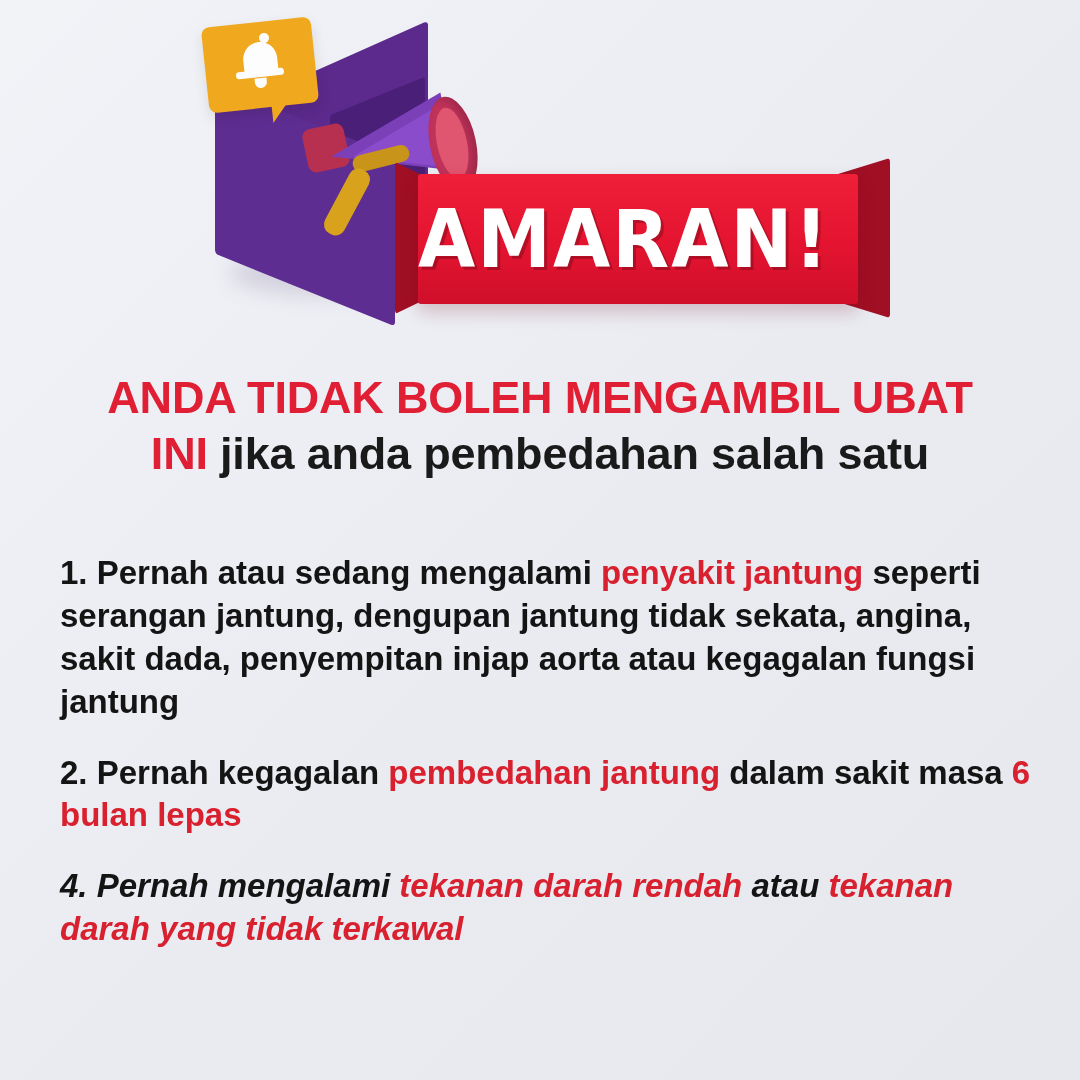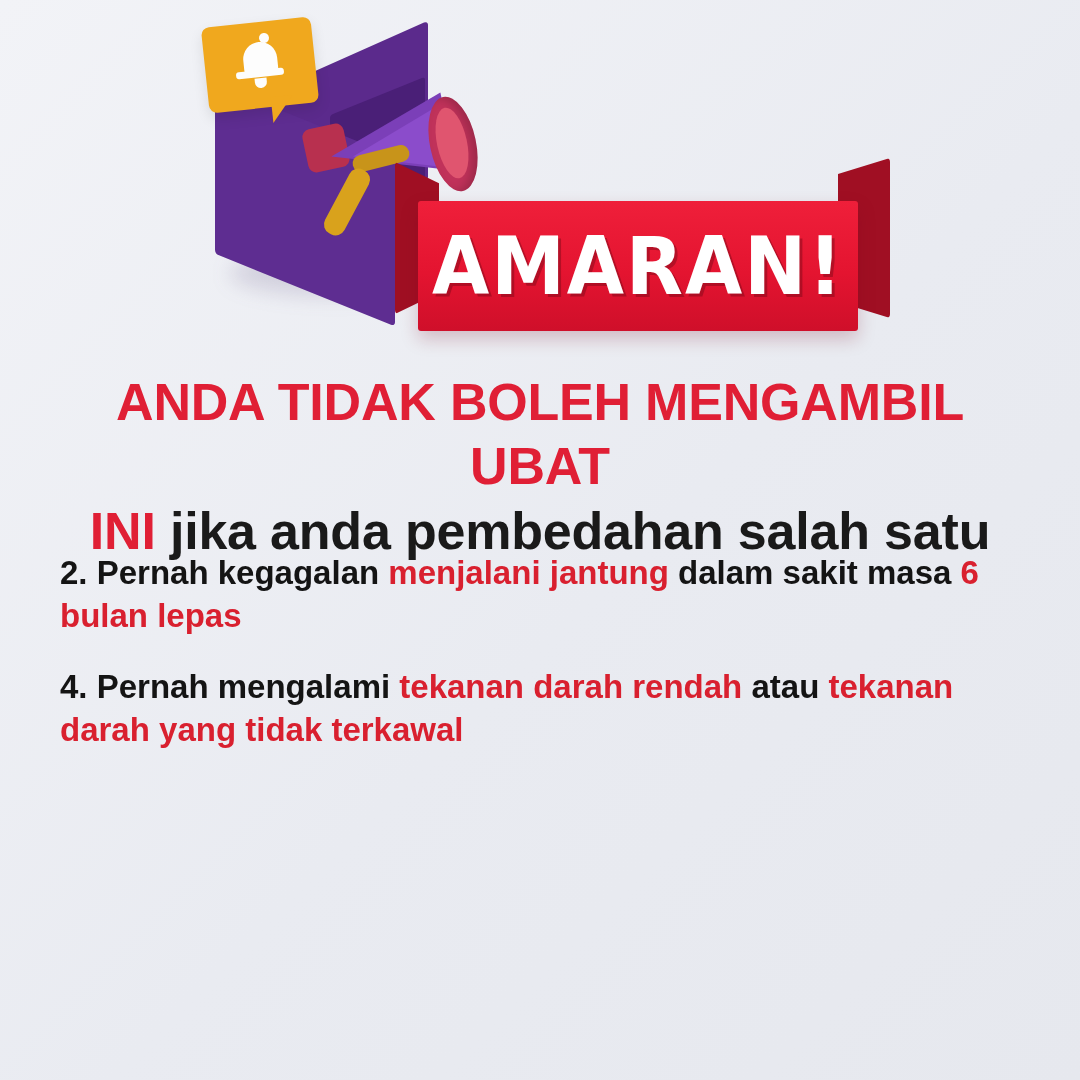--- a/index.html
+++ b/index.html
@@ -243,41 +243,40 @@
     position: absolute;
     left: 28px;
     top: 16px;
     width: 440px;
     height: 130px;
     background: linear-gradient(180deg, #ef1f3a 0%, #e41430 55%, #cf0f2a 100%);
     border-radius: 3px;
     box-shadow: 0 8px 18px rgba(120, 10, 30, 0.22);
     display: flex;
     align-items: center;
-    justify-content: center;
-    margin-top: 27px;
+    justify-content: flex-start;
   }
   .ribbon-text {
     font-family: "DejaVu Sans", sans-serif;
     font-weight: bold;
     font-size: 74px;
     letter-spacing: 2px;
     color: #ffffff;
     text-shadow: 3px 3px 0 rgba(120, 8, 24, 0.45);
     transform: scaleY(1.08);
   }
 
   
   .headline {
     position: absolute;
     left: 60px;
     top: 370px;
     width: 960px;
     text-align: center;
-    font-size: 52px;
+    font-size: 45px;
     line-height: 1.24;
     font-weight: bold;
     color: #1a1a1a;
     letter-spacing: -0.2px;
   }
   .hl-red {
     color: #e01f35;
   }
 
   
@@ -289,20 +288,21 @@
     font-size: 33px;
     line-height: 1.30;
     color: #141414;
     font-weight: bold;
   }
   .item {
     margin-bottom: 28px;
   }
   .item:last-child {
     margin-bottom: 16px;
+    font-style: italic;
   }
   .red {
     color: #d9202f;
   }
 </style>
 </head>
 <body>
 
 <div class="poster">
 
@@ -337,17 +337,18 @@
   </div>
 
   <div class="headline">
     <span class="hl-red">ANDA TIDAK BOLEH MENGAMBIL UBAT</span>
     <br>
     <span class="hl-red">INI</span><span> jika anda pembedahan salah satu</span>
     <br>
   </div>
 
   <div class="body-list" id="warning-list">
-      <div class="item"><span>2.</span><span> Pernah kegagalan </span><span class="red">menjalani jantung</span><span> dalam sakit masa </span><span class="red">6 bulan lepas</span></div>
+      <div class="item"><span>1.</span><span> Pernah atau sedang mengalami </span><span class="red">penyakit jantung</span><span> seperti serangan jantung, dengupan jantung tidak sekata, angina, sakit dada, penyempitan injap aorta atau kegagalan fungsi jantung</span></div>
+      <div class="item"><span>2.</span><span> Pernah kegagalan </span><span class="red">pembedahan jantung</span><span> dalam sakit masa </span><span class="red">6 bulan lepas</span></div>
       <div class="item"><span>4.</span><span> Pernah mengalami </span><span class="red">tekanan darah rendah</span><span> atau </span><span class="red">tekanan darah yang tidak terkawal</span></div>
     </div>
 
 </div>
 
 </body></html>

